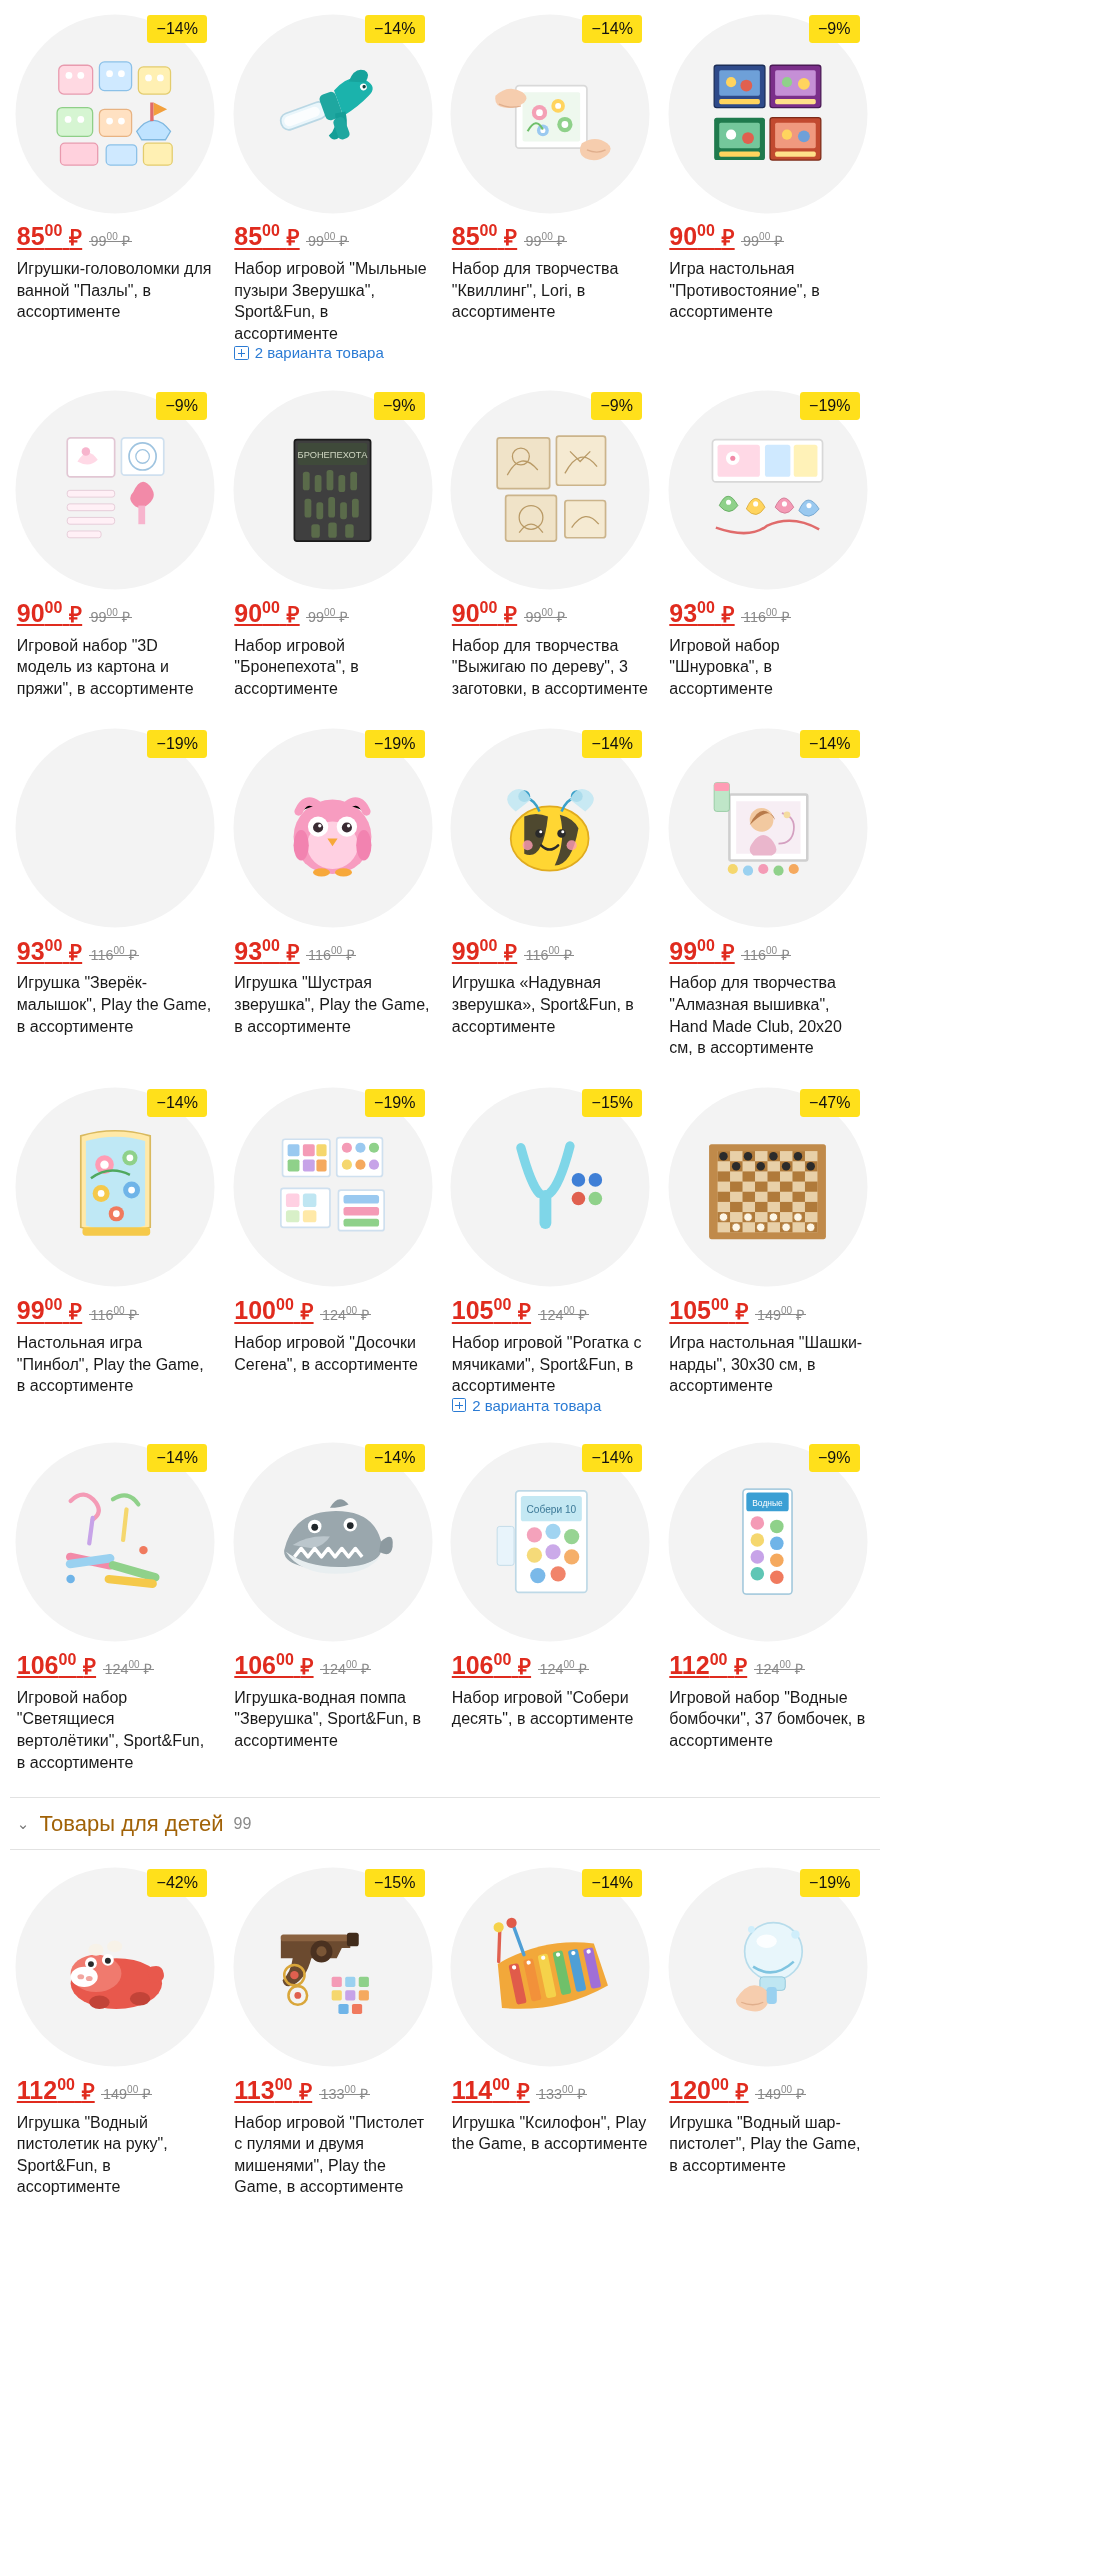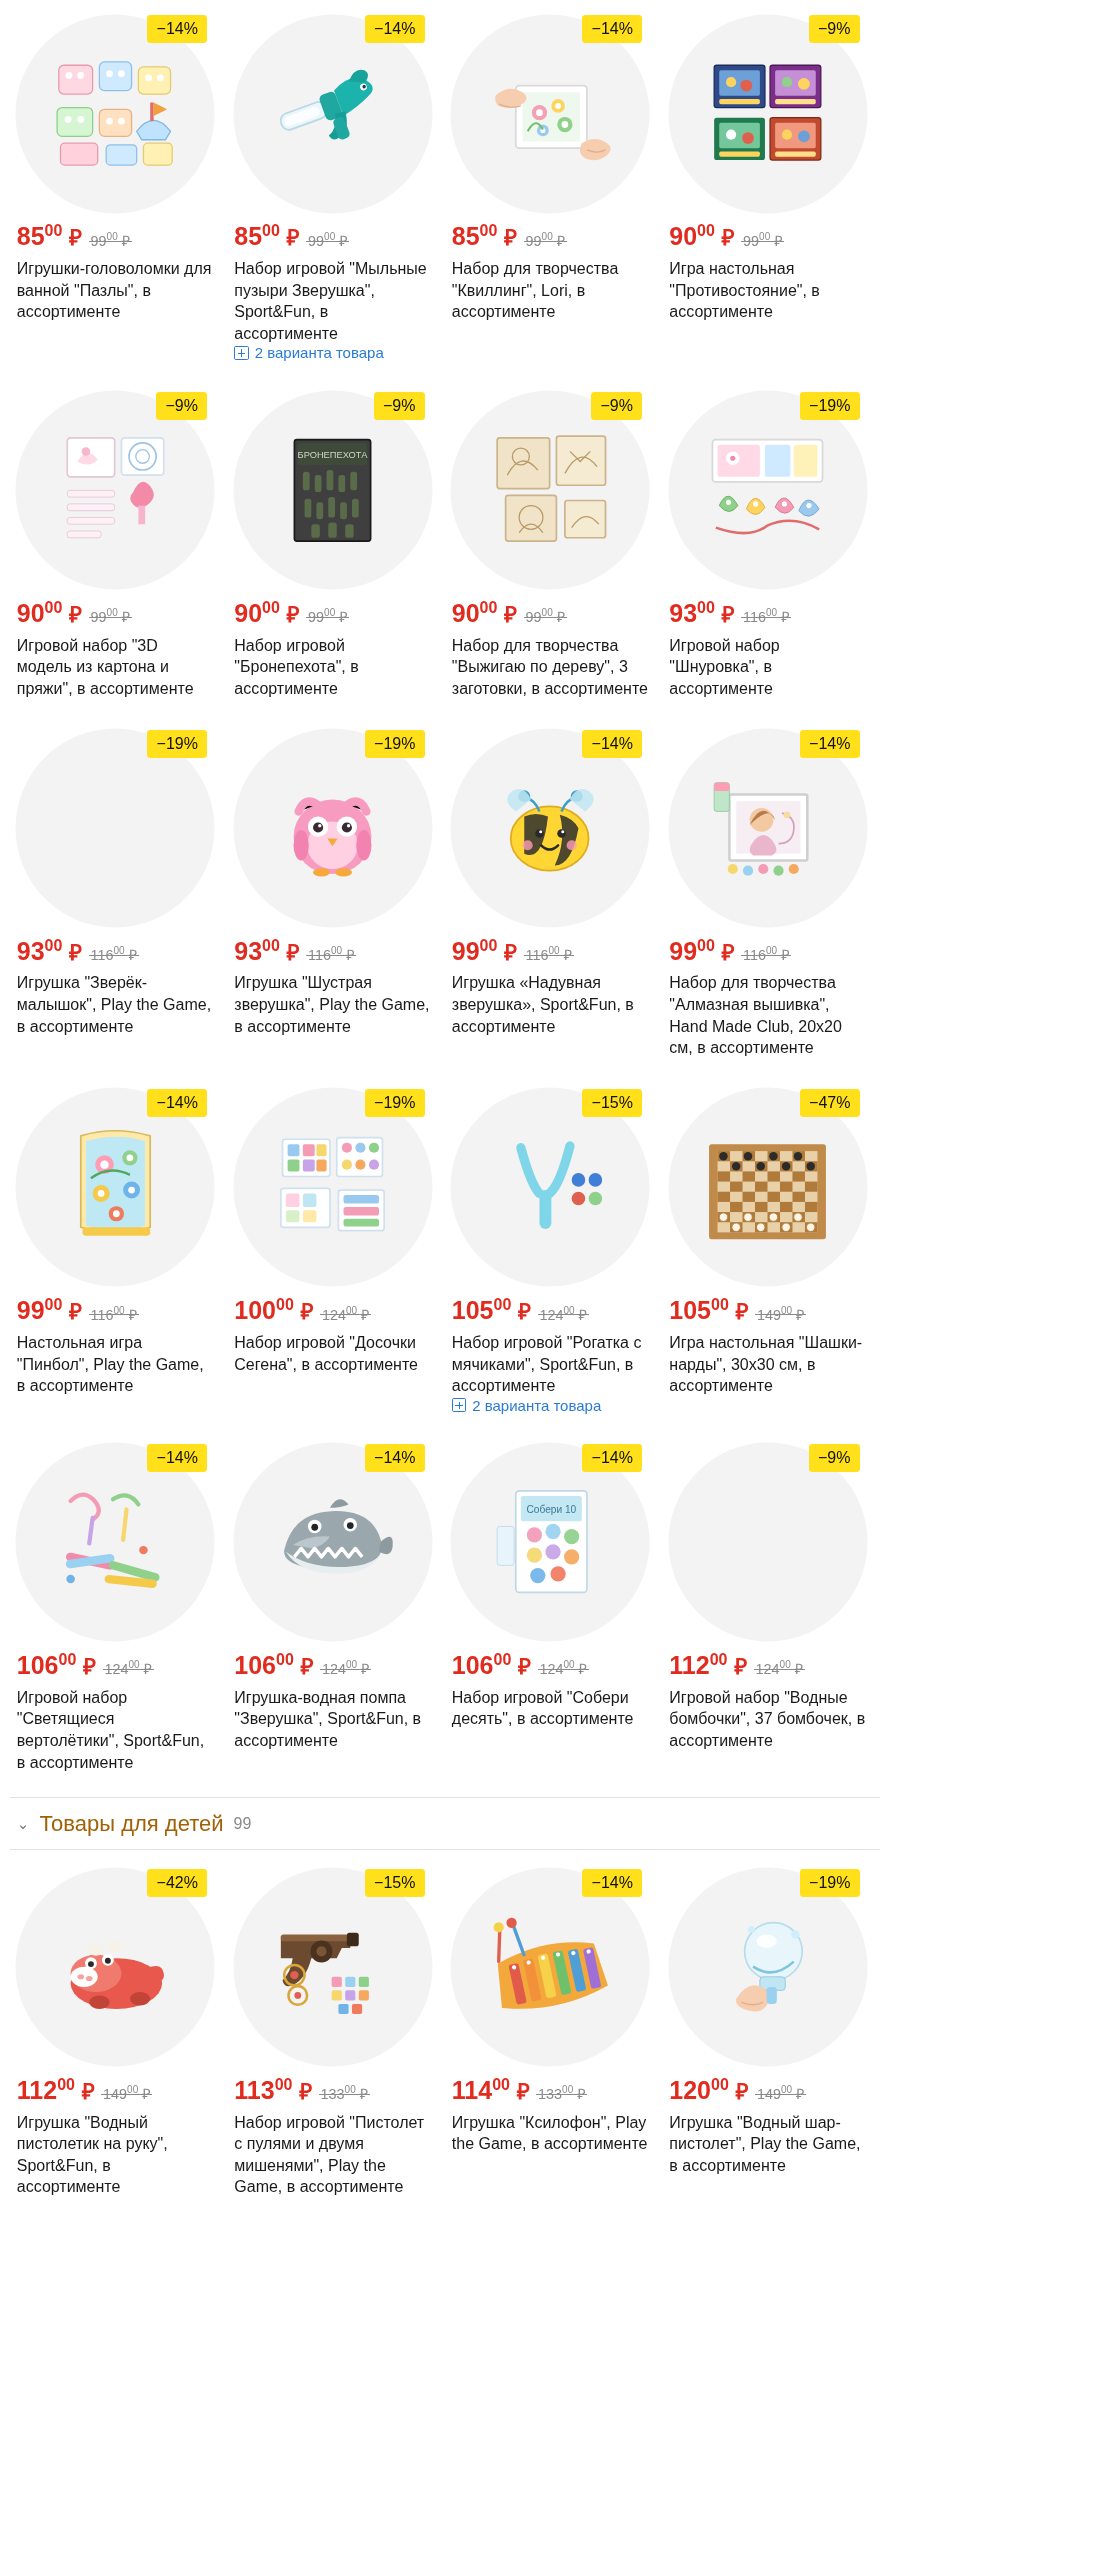--- a/index.html
+++ b/index.html
@@ -76,20 +76,21 @@
     align-items: baseline;
     gap: 8.4px;
     margin: 3.4px 0 8.4px 0;
     white-space: nowrap;
   }
   .price-new {
     color: #e02b1e;
     font-size: 25px;
     font-weight: bold;
     line-height: 1;
+    text-decoration: underline;
   }
   .price-new .cents {
     font-size: 16px;
     vertical-align: super;
     font-weight: bold;
   }
   .price-new .rub { font-size: 22px; font-weight: bold; }
   .price-old {
     color: #8a8a8a;
     font-size: 14.4px;
@@ -815,20 +816,40 @@
     <div class="price-row">
       <span class="price-new">106<span class="cents">00</span> <span class="rub">₽</span></span>
       <span class="price-old">124<span class="cents">00</span> ₽</span>
     </div>
     <div class="title">Набор игровой "Собери десять", в ассортименте</div>
 
   </div>
   <div class="card">
     <div class="img-wrap">
       <div class="img-circle"></div>
+      <div class="thumb">
+            <svg viewBox="0 0 150 150" width="127" height="127">
+    <g>
+      <rect x="46" y="12" width="58" height="124" rx="4" fill="#ffffff" stroke="#bcd8e6" stroke-width="2"></rect>
+      <rect x="50" y="16" width="50" height="22" rx="3" fill="#3a9fd4"></rect>
+      <text x="75" y="32" font-size="10" fill="#fff" text-anchor="middle" font-family="Liberation Sans">Водные</text>
+      <g>
+        <circle cx="63" cy="52" r="8" fill="#f49bb6"></circle>
+                  <circle cx="86" cy="56" r="8" fill="#8fd18a"></circle>
+        <circle cx="63" cy="72" r="8" fill="#f5d76e"></circle>
+                  <circle cx="86" cy="76" r="8" fill="#6fb4e8"></circle>
+        <circle cx="63" cy="92" r="8" fill="#c7a3e8"></circle>
+                  <circle cx="86" cy="96" r="8" fill="#f5a95e"></circle>
+        <circle cx="63" cy="112" r="8" fill="#5fc6b5"></circle>
+                  <circle cx="86" cy="116" r="8" fill="#f07a5e"></circle>
+      </g>
+      <rect x="46" y="12" width="58" height="124" rx="4" fill="none" stroke="#9cc4d8" stroke-width="1"></rect>
+    </g>
+            </svg>
+          </div>
       <div class="badge">−9%</div>
     </div>
     <div class="price-row">
       <span class="price-new">112<span class="cents">00</span> <span class="rub">₽</span></span>
       <span class="price-old">124<span class="cents">00</span> ₽</span>
     </div>
     <div class="title">Игровой набор "Водные бомбочки", 37 бомбочек, в ассортименте</div>
 
   </div>
     </div>

